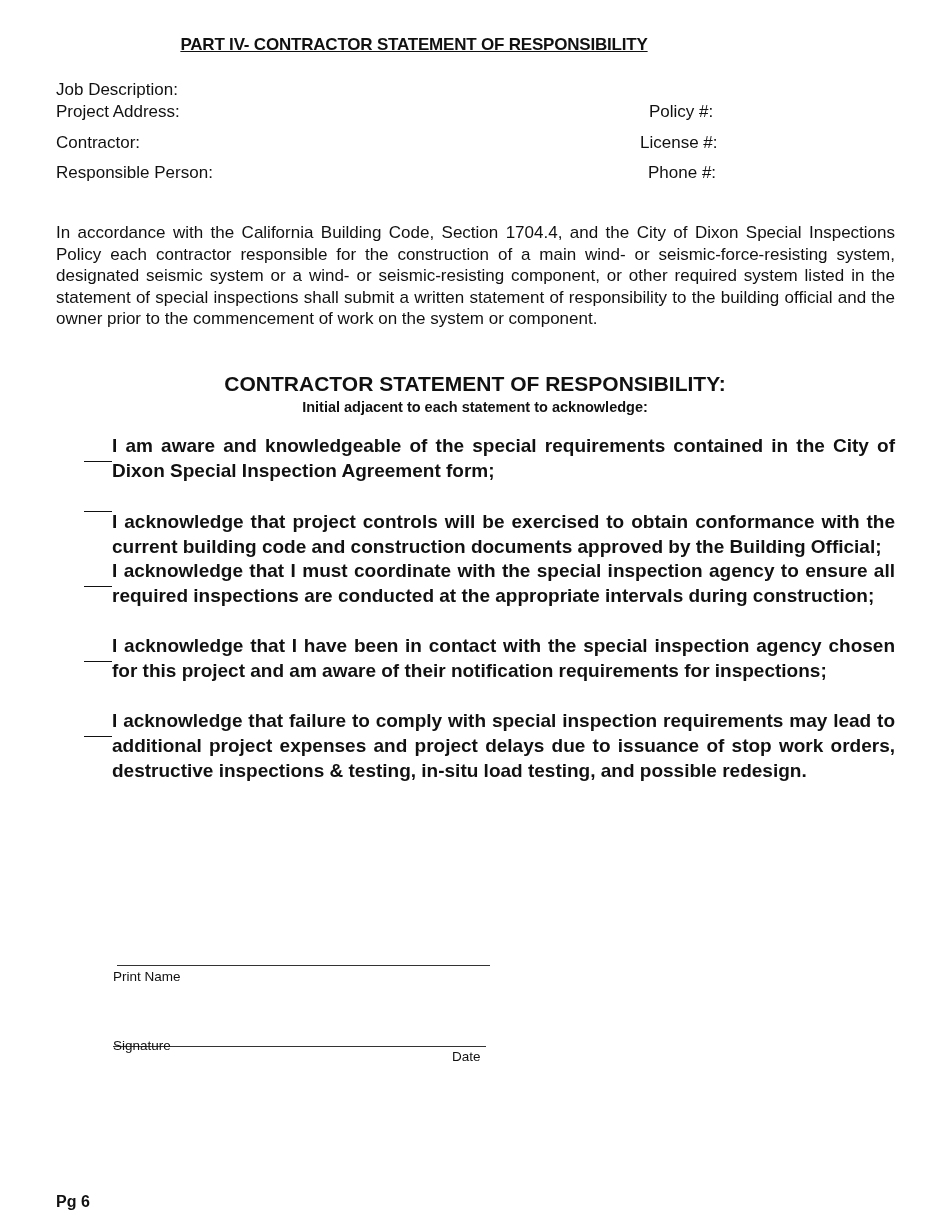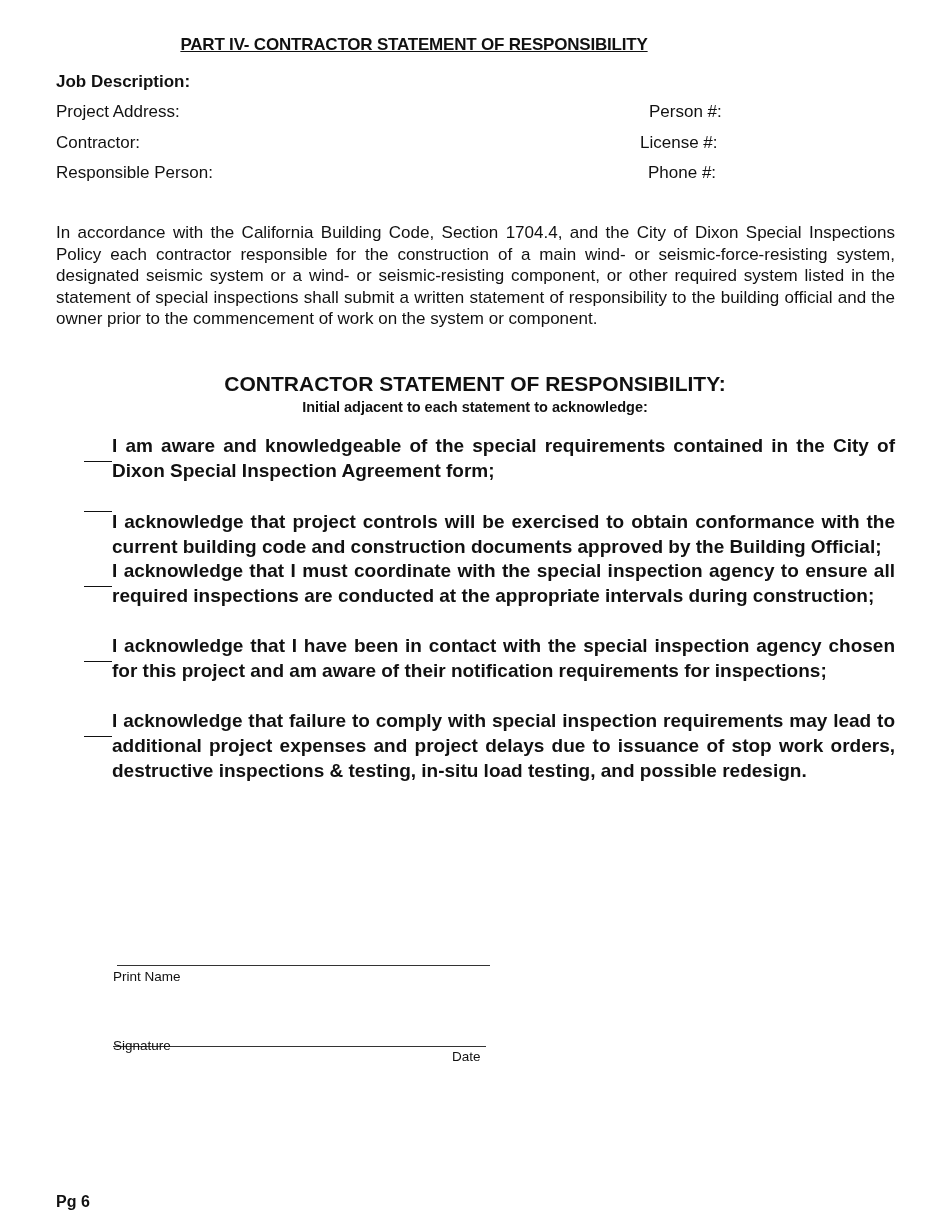--- a/index.html
+++ b/index.html
@@ -21,29 +21,29 @@
   .sigline { border-bottom: 1.2px solid #333; height: 0; }
   .small { font-size: 13.5px; }
   .pg { top: 1193px; left: 56px; font-size: 16px; font-weight: bold; }
   input.blank { border: none; background: transparent; outline: none; font: inherit; padding: 0; }
 </style>
 </head>
 <body>
 
 <div class="abs title">PART IV- CONTRACTOR STATEMENT OF RESPONSIBILITY</div>
 
-<div class="abs field-row" style="top:71px;font-weight:bold;">
+<div class="abs field-row" style="top:79px;">
   <span class="lbl" style="left:0;">Job Description:</span>
   <input class="line blank" style="left: 144px; width: 683px;" value="">
 </div>
 
 <div class="abs field-row" style="top:101px;">
   <span class="lbl" style="left:0;">Project Address:</span>
   <input class="line blank" style="left: 142px; width: 445px;" value="">
-  <span class="lbl" style="left:593px;">Person #:</span>
+  <span class="lbl" style="left:593px;">Policy #:</span>
   <input class="line blank" style="left: 670px; width: 163px;" value="">
 </div>
 
 <div class="abs field-row" style="top:132px;">
   <span class="lbl" style="left:0;">Contractor:</span>
   <input class="line blank" style="left: 96px; width: 488px;" value="">
   <span class="lbl" style="left:584px;">License #:</span>
   <input class="line blank" style="left: 671px; width: 164px;" value="">
 </div>
 

